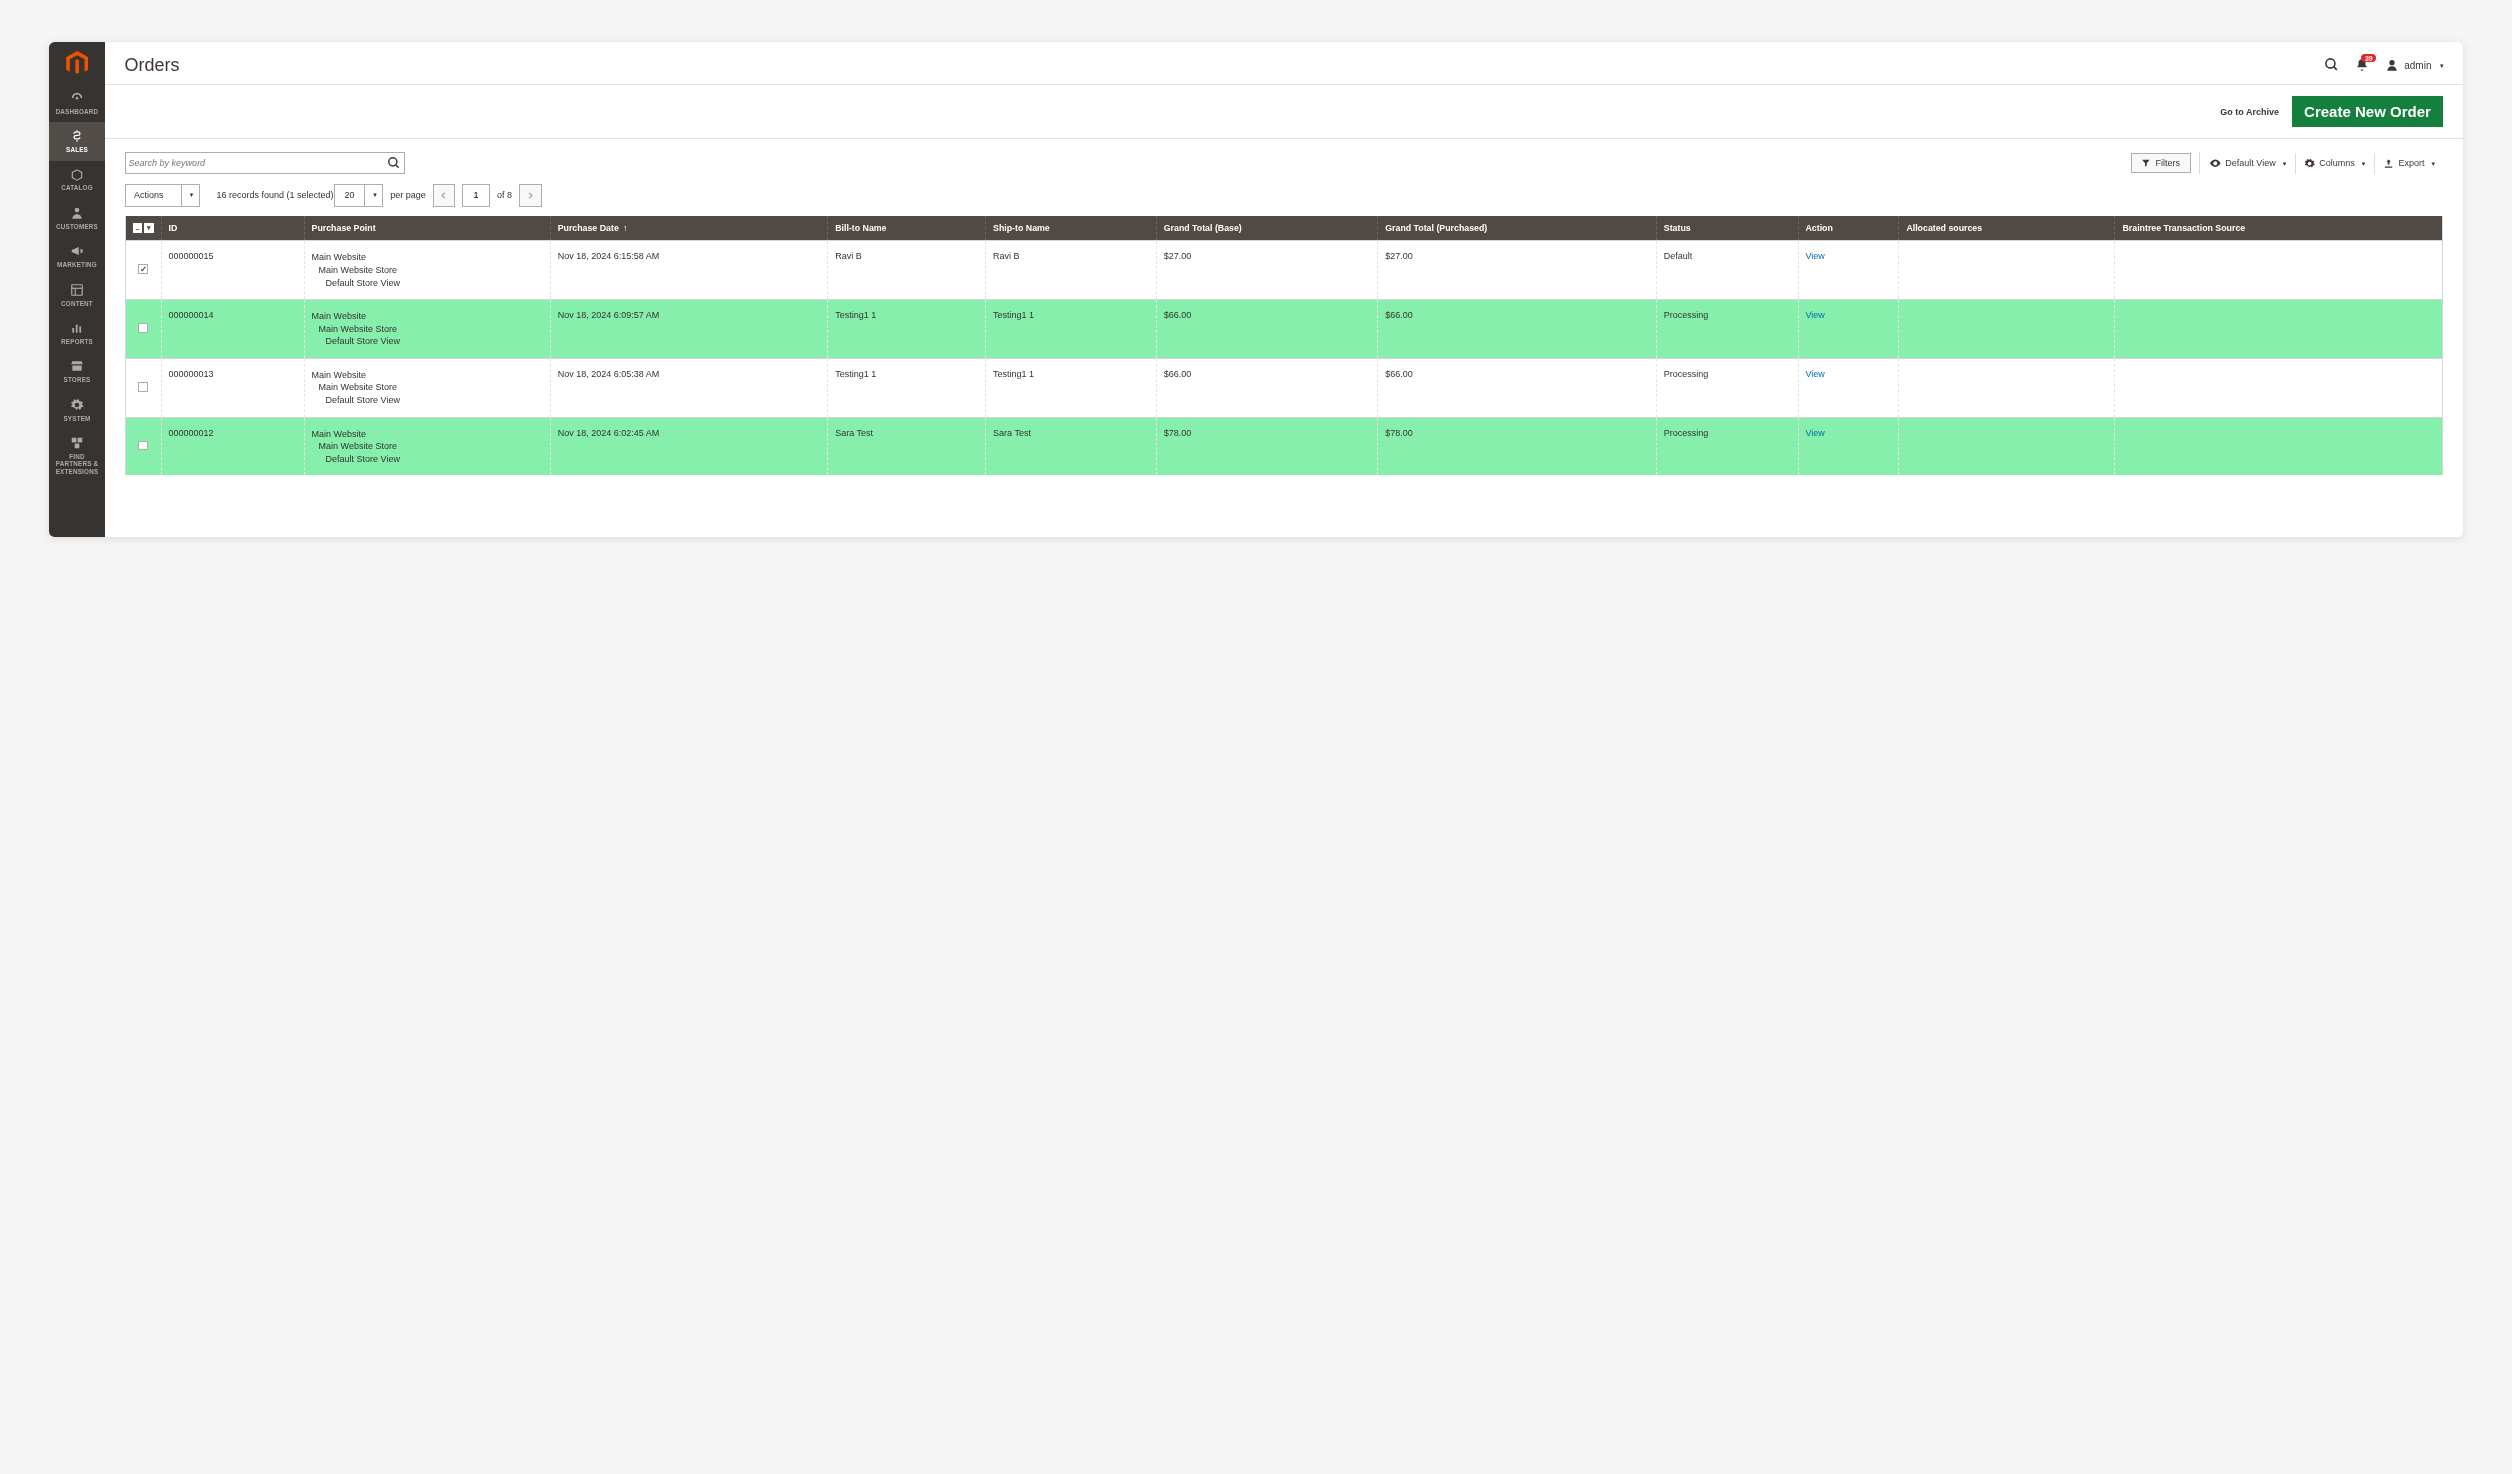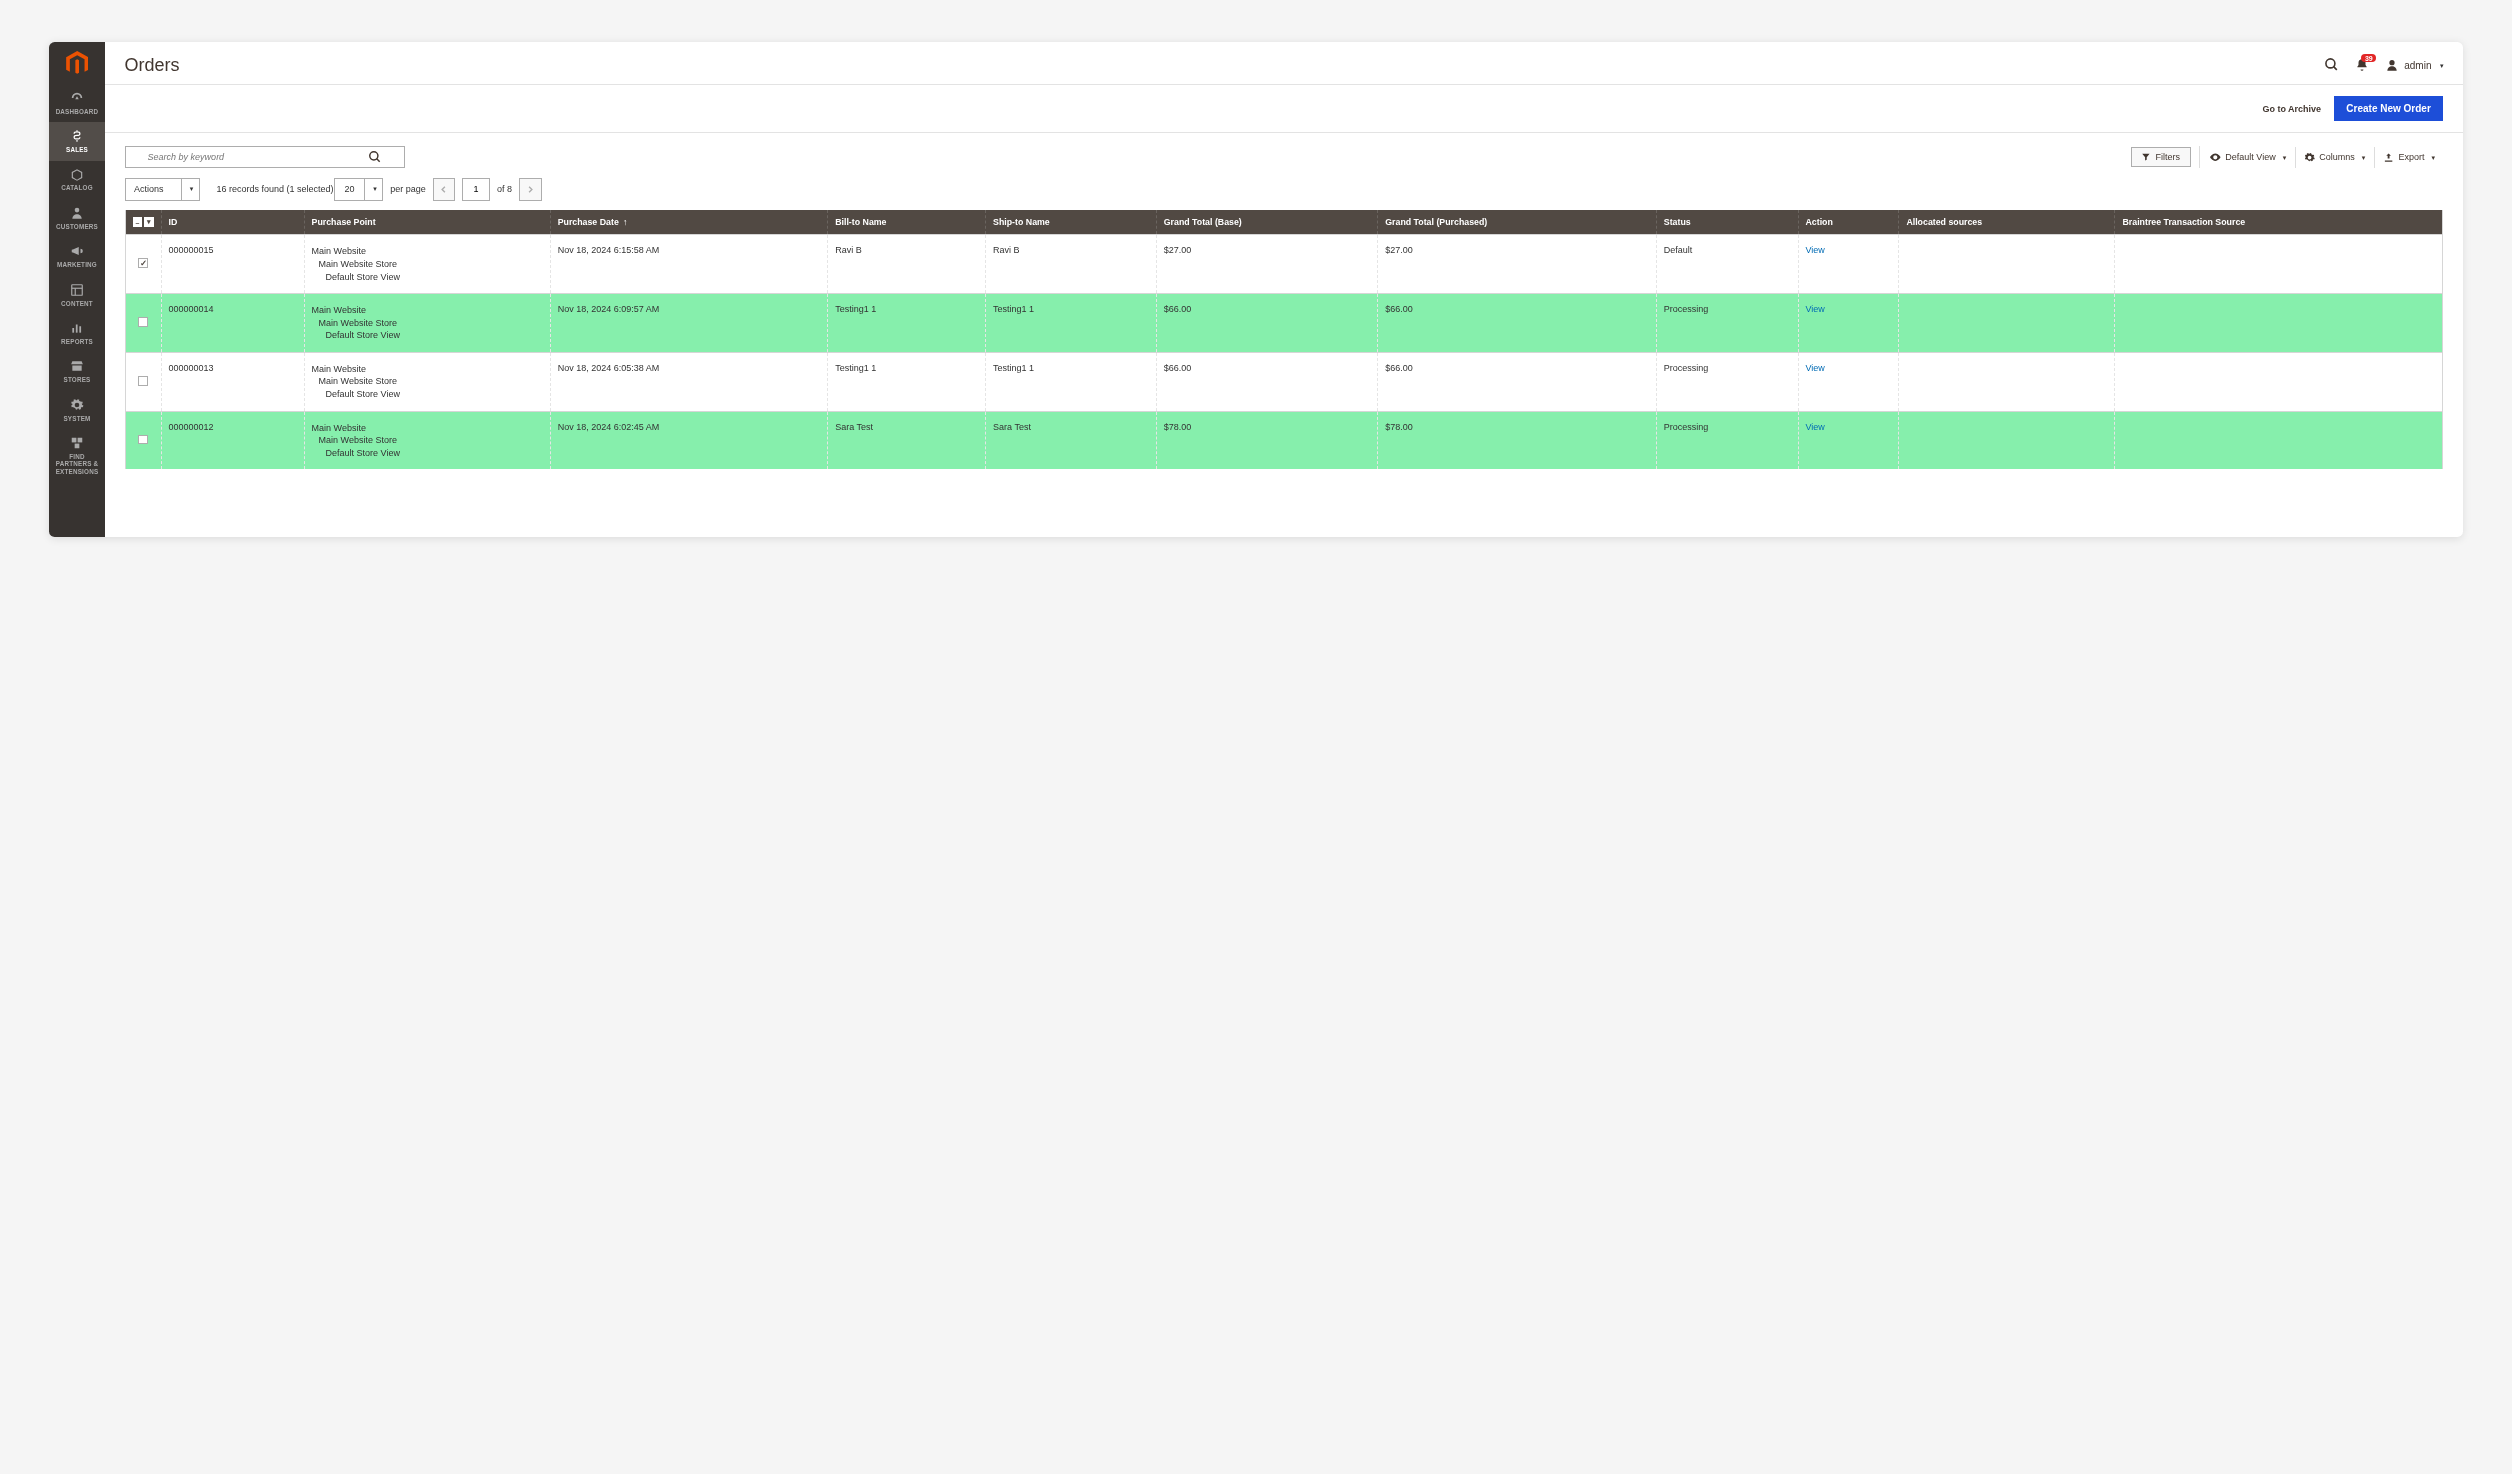--- a/index.html
+++ b/index.html
@@ -19,25 +19,25 @@
 .header { display: flex; align-items: center; justify-content: space-between; padding: 12.6px 19.6px 8.4px; }
 .page-title { font-size: 18px; font-weight: 400; color: #41362f; }
 .header-right { display: flex; align-items: center; gap: 15.4px; }
 .icon-btn { position: relative; cursor: pointer; display:flex; align-items:center; gap:4.2px; color:#41362f; }
 .badge { position: absolute; top: -4.2px; right: -7px; background: #e22626; color: #fff; font-size: 7px; font-weight: 700; border-radius: 5.6px; padding: 0.7px 3.5px; }
 .user { display: flex; align-items: center; gap: 5.6px; cursor:pointer; }
 .user-name { font-size: 10px; color: #41362f; }
 
 .subheader { display: flex; justify-content: flex-end; align-items: center; gap: 12.6px; padding: 11.2px 19.6px; border-top: 0.7px solid #e3e3e3; border-bottom: 0.7px solid #e3e3e3; background:#fff; }
 .link-archive { font-weight: 600; color: #41362f; cursor: pointer; }
-.btn-primary { background: #1d4ed8; color: #fff; font-weight: 600; font-size: 10px; padding: 7px 12.6px; border: none; cursor: pointer; }
+.btn-primary { background: #15803d; color: #fff; font-weight: 600; font-size: 15px; padding: 7px 12.6px; border: none; cursor: pointer; }
 
 
 .toolbar { display: flex; align-items: center; justify-content: space-between; padding: 12.6px 19.6px 0; gap: 8.4px; }
-.search-box { display: flex; align-items: center; border: 0.7px solid #adadad; width: 280px; height: 22.4px; padding: 0 22px; }
+.search-box { display: flex; align-items: center; border: 0.7px solid #adadad; width: 280px; height: 22.4px; padding: 0 3px; }
 .search-box input { border: none; outline: none; flex: 1; font-size: 9px; font-style: italic; color: #999; }
 .toolbar-right { display: flex; align-items: center; gap: 0; }
 .tool-btn { display: flex; align-items: center; gap: 4.2px; padding: 4.9px 8.4px; cursor: pointer; font-size: 9px; color: #41362f; border-left: 0.7px solid #ddd; }
 .tool-btn:first-child { border-left: none; }
 .tool-btn.filters { border: 0.7px solid #adadad; background: #f8f8f8; padding: 4.2px 9.8px; margin-right: 8.4px; }
 
 
 .actions-row { display: flex; align-items: center; justify-content: flex-start; padding: 9.8px 19.6px; }
 .actions-left { display: flex; align-items: center; gap: 17px; }
 .select-wrap { display: flex; align-items: center; border: 0.7px solid #adadad; height: 22.4px; }

